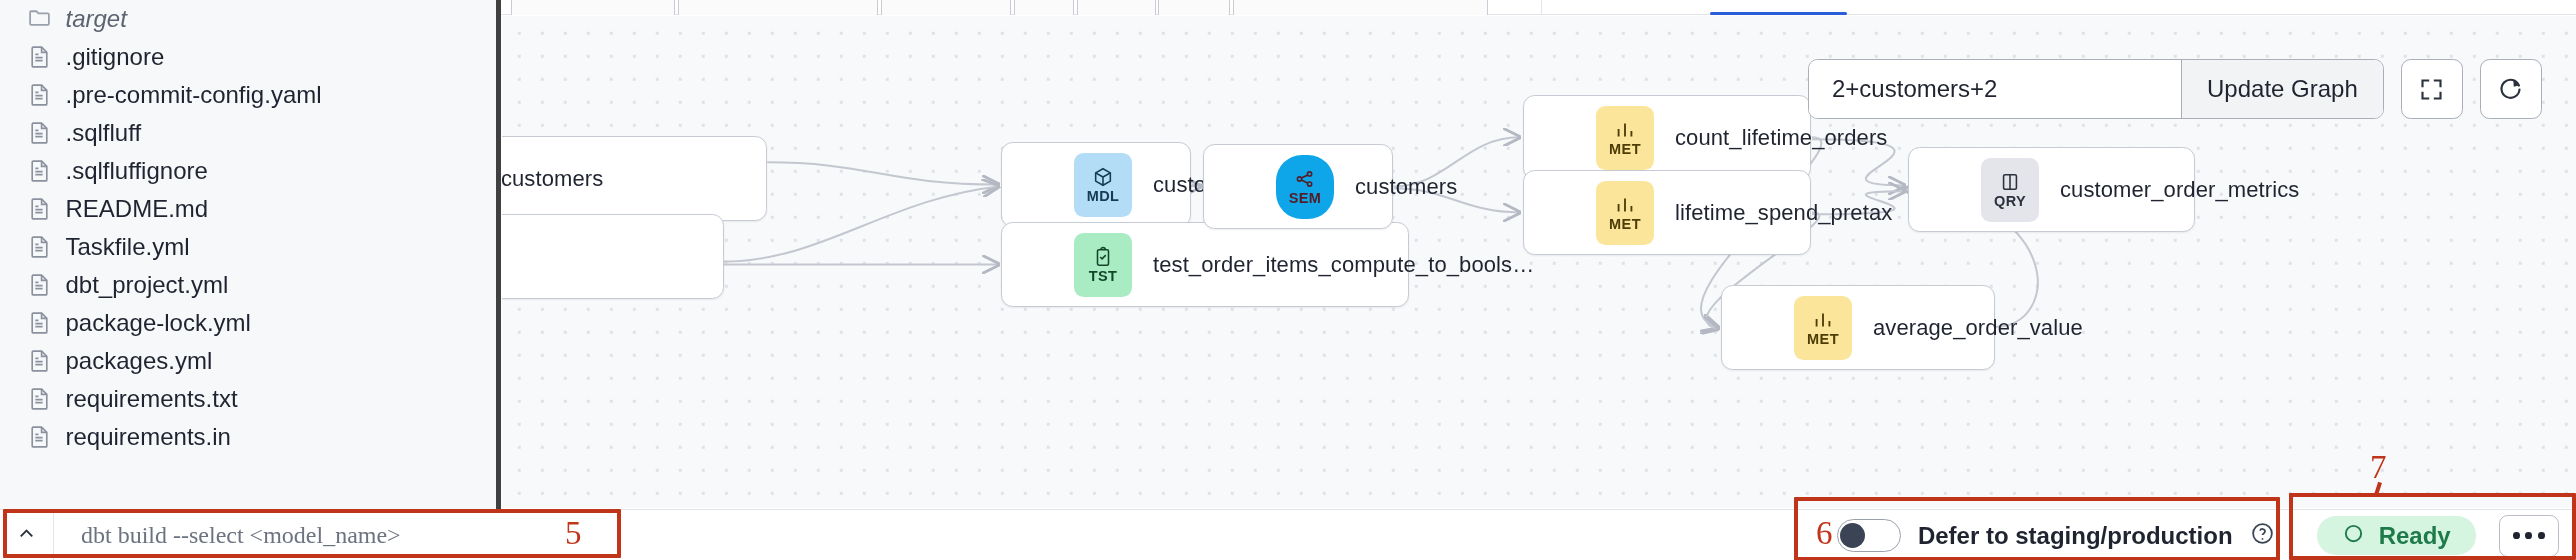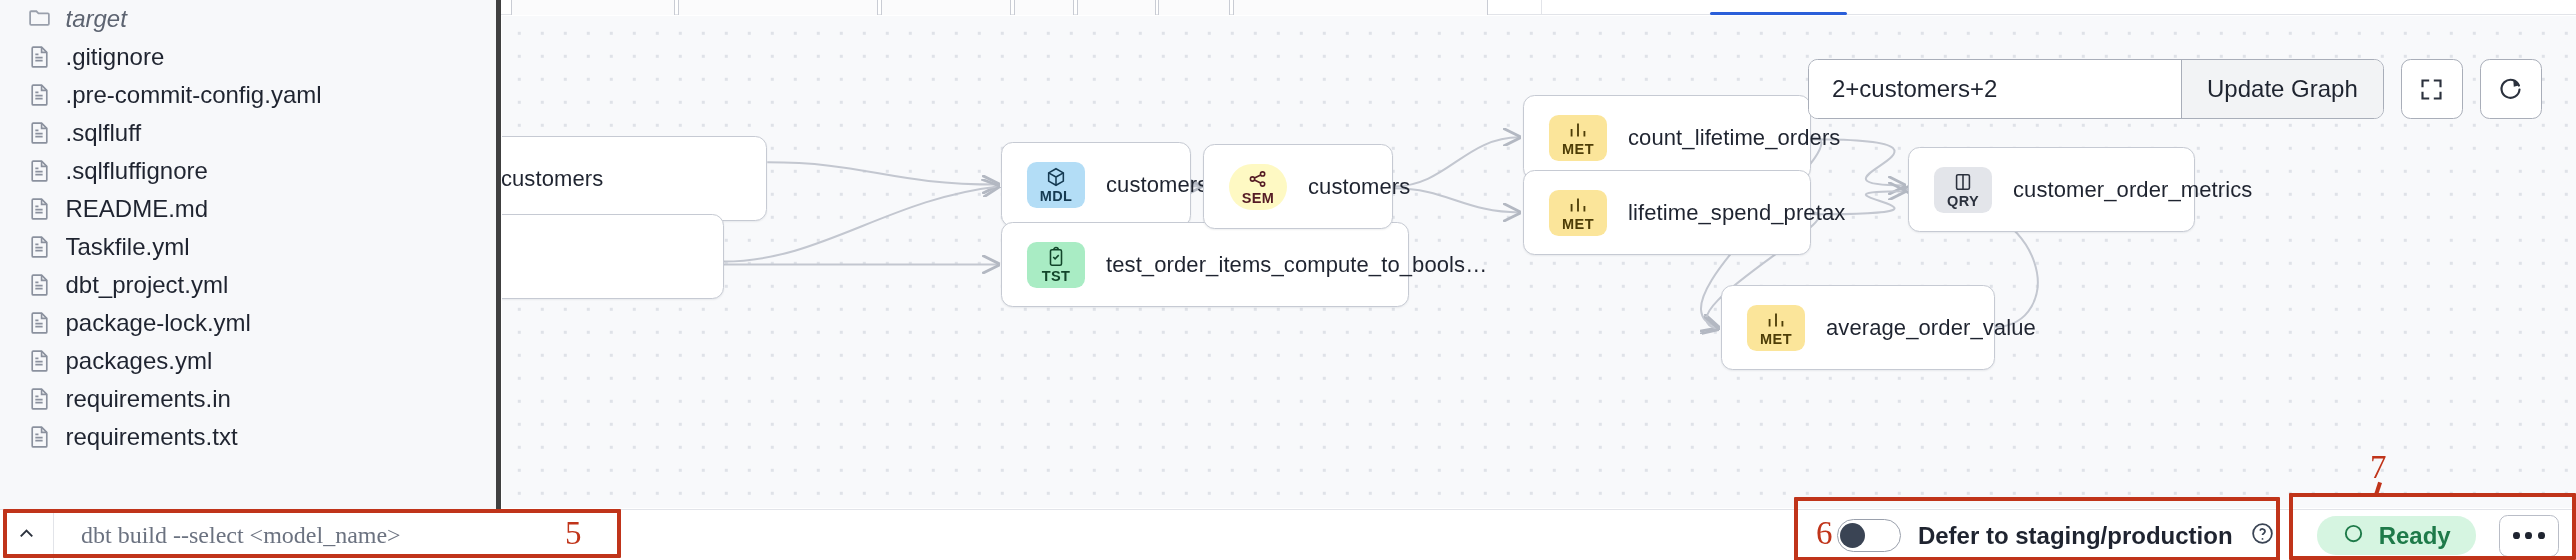--- a/index.html
+++ b/index.html
@@ -71,30 +71,30 @@
     background: #ffffff;
     border: 1px solid #c6cad3;
     border-radius: 11.6px;
     padding: 0 25px;
     height: 85px;
     box-shadow: 0 1px 1.9px rgba(20,25,40,.07);
     white-space: nowrap;
   }
   .node-label { font-size: 22px; color: #1f2430; letter-spacing: 0.1px; }
   .badge {
-    width: 58px; height: 46px; border-radius: 9.6px;
+    width: 58px; height: 64px; border-radius: 9.6px;
     display: flex; flex-direction: column;
     align-items: center; justify-content: center;
-    gap: 1px; flex: 0 0 58px;
+    gap: 1px; flex: 0 0 58px; margin-left: 47px;
   }
   .badge svg { display: block; }
   .badge-text { font-size: 14.5px; font-weight: 700; letter-spacing: 0.4px; line-height: 1; }
   .badge.mdl { background: #b3ddf6; }
   .badge.mdl .badge-text, .badge.mdl svg { color: #153a52; }
-  .badge.sem { background: #fef9c3; border-radius: 26px; }
+  .badge.sem { background: #0ea5e9; border-radius: 26px; }
   .badge.sem .badge-text, .badge.sem svg { color: #551c25; }
   .badge.met { background: #fbe59a; }
   .badge.met .badge-text, .badge.met svg { color: #4d3d07; }
   .badge.tst { background: #a9ecc4; }
   .badge.tst .badge-text, .badge.tst svg { color: #12452a; }
   .badge.qry { background: #e3e5ea; }
   .badge.qry .badge-text, .badge.qry svg { color: #2b313d; }
 
   
   .graph-toolbar {
@@ -324,32 +324,32 @@
     </div>
 
     <div class="tree-row">
       <span class="tree-icon">
         <svg viewBox="0 0 24 24" width="25" height="27" fill="none" stroke="#8b919e" stroke-width="1.6">
           <path d="M6 3h8l5 5v13a1 1 0 0 1-1 1H6a1 1 0 0 1-1-1V4a1 1 0 0 1 1-1z"></path>
           <path d="M14 3v5h5"></path>
             <path d="M8 13h7M8 16h7M8 10h3"></path>
         </svg>
       </span>
+      <span class="tree-label">requirements.txt</span>
+    </div>
+
+    <div class="tree-row">
+      <span class="tree-icon">
+        <svg viewBox="0 0 24 24" width="25" height="27" fill="none" stroke="#8b919e" stroke-width="1.6">
+          <path d="M6 3h8l5 5v13a1 1 0 0 1-1 1H6a1 1 0 0 1-1-1V4a1 1 0 0 1 1-1z"></path>
+          <path d="M14 3v5h5"></path>
+            <path d="M8 13h7M8 16h7M8 10h3"></path>
+        </svg>
+      </span>
       <span class="tree-label">requirements.in</span>
-    </div>
-
-    <div class="tree-row">
-      <span class="tree-icon">
-        <svg viewBox="0 0 24 24" width="25" height="27" fill="none" stroke="#8b919e" stroke-width="1.6">
-          <path d="M6 3h8l5 5v13a1 1 0 0 1-1 1H6a1 1 0 0 1-1-1V4a1 1 0 0 1 1-1z"></path>
-          <path d="M14 3v5h5"></path>
-            <path d="M8 13h7M8 16h7M8 10h3"></path>
-        </svg>
-      </span>
-      <span class="tree-label">requirements.txt</span>
     </div>
   </div>
 
   <div class="canvas">
 
     <svg class="edges" viewBox="0 0 2153 511">
       <defs>
         <marker id="ah" markerWidth="9" markerHeight="9" refX="8" refY="4.5" orient="auto">
           <path d="M0,0 L9,4.5 L0,9" fill="none" stroke="#b3b8c2" stroke-width="1.4"></path>
         </marker>

